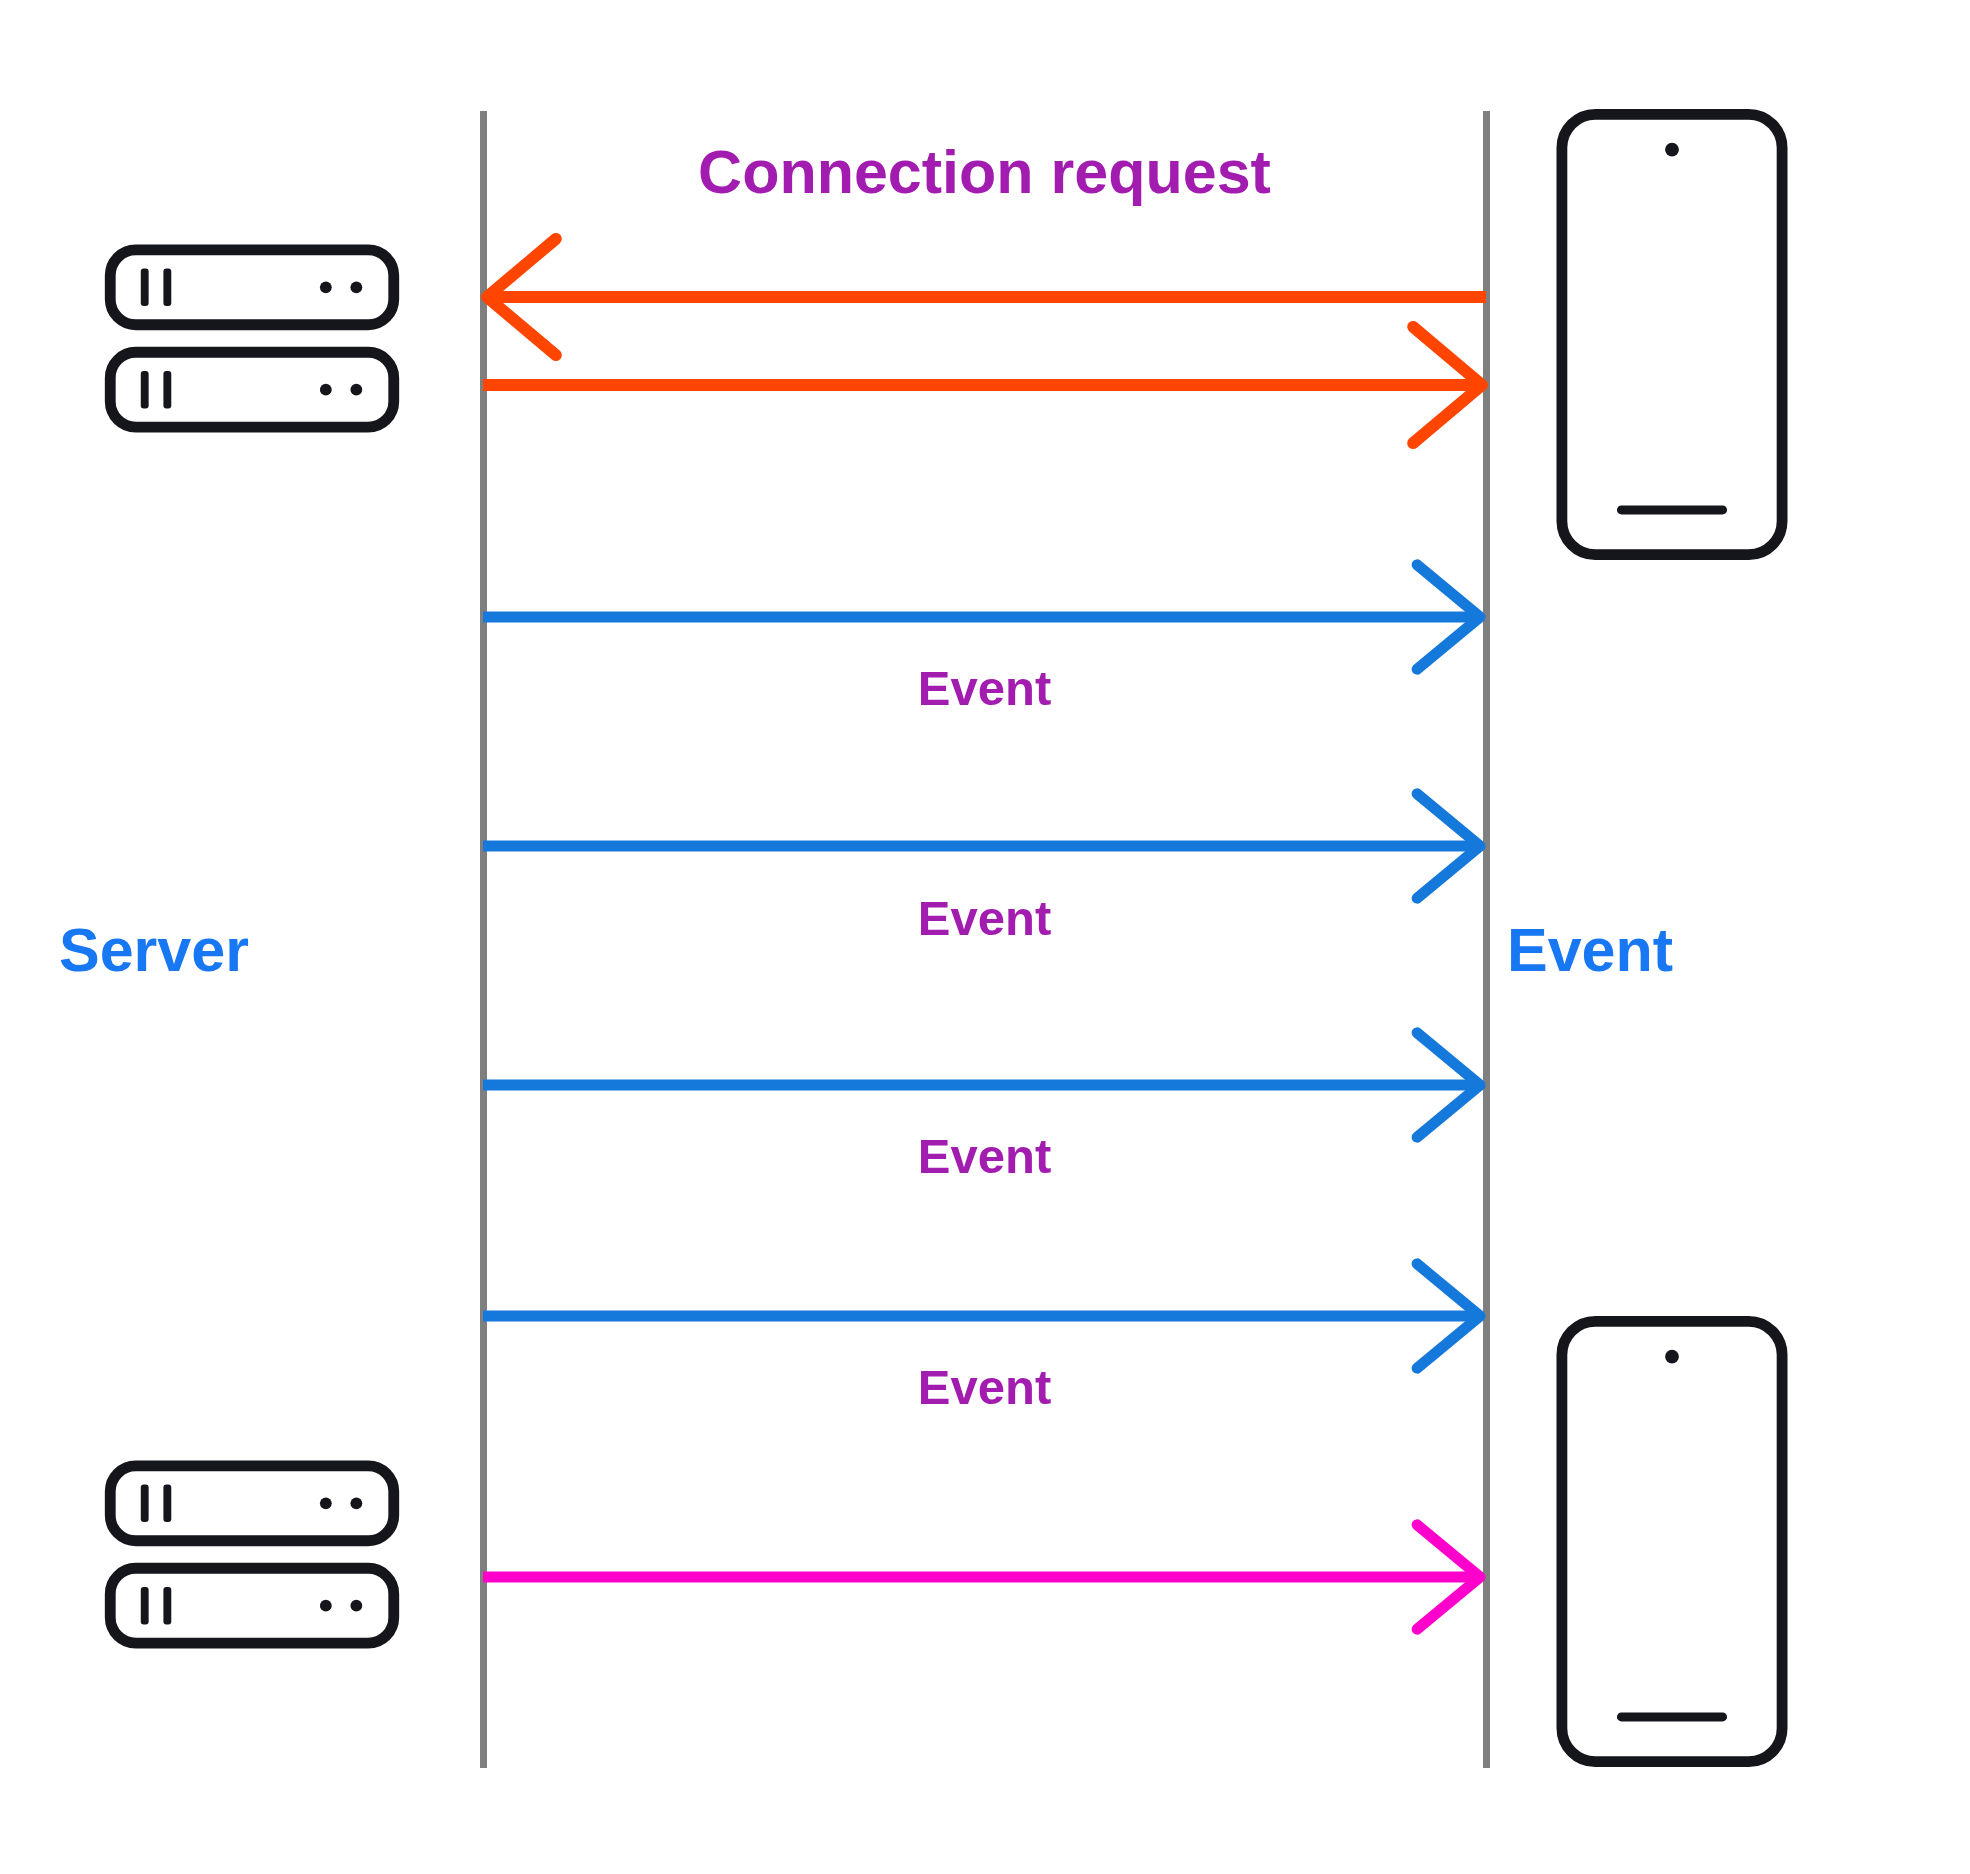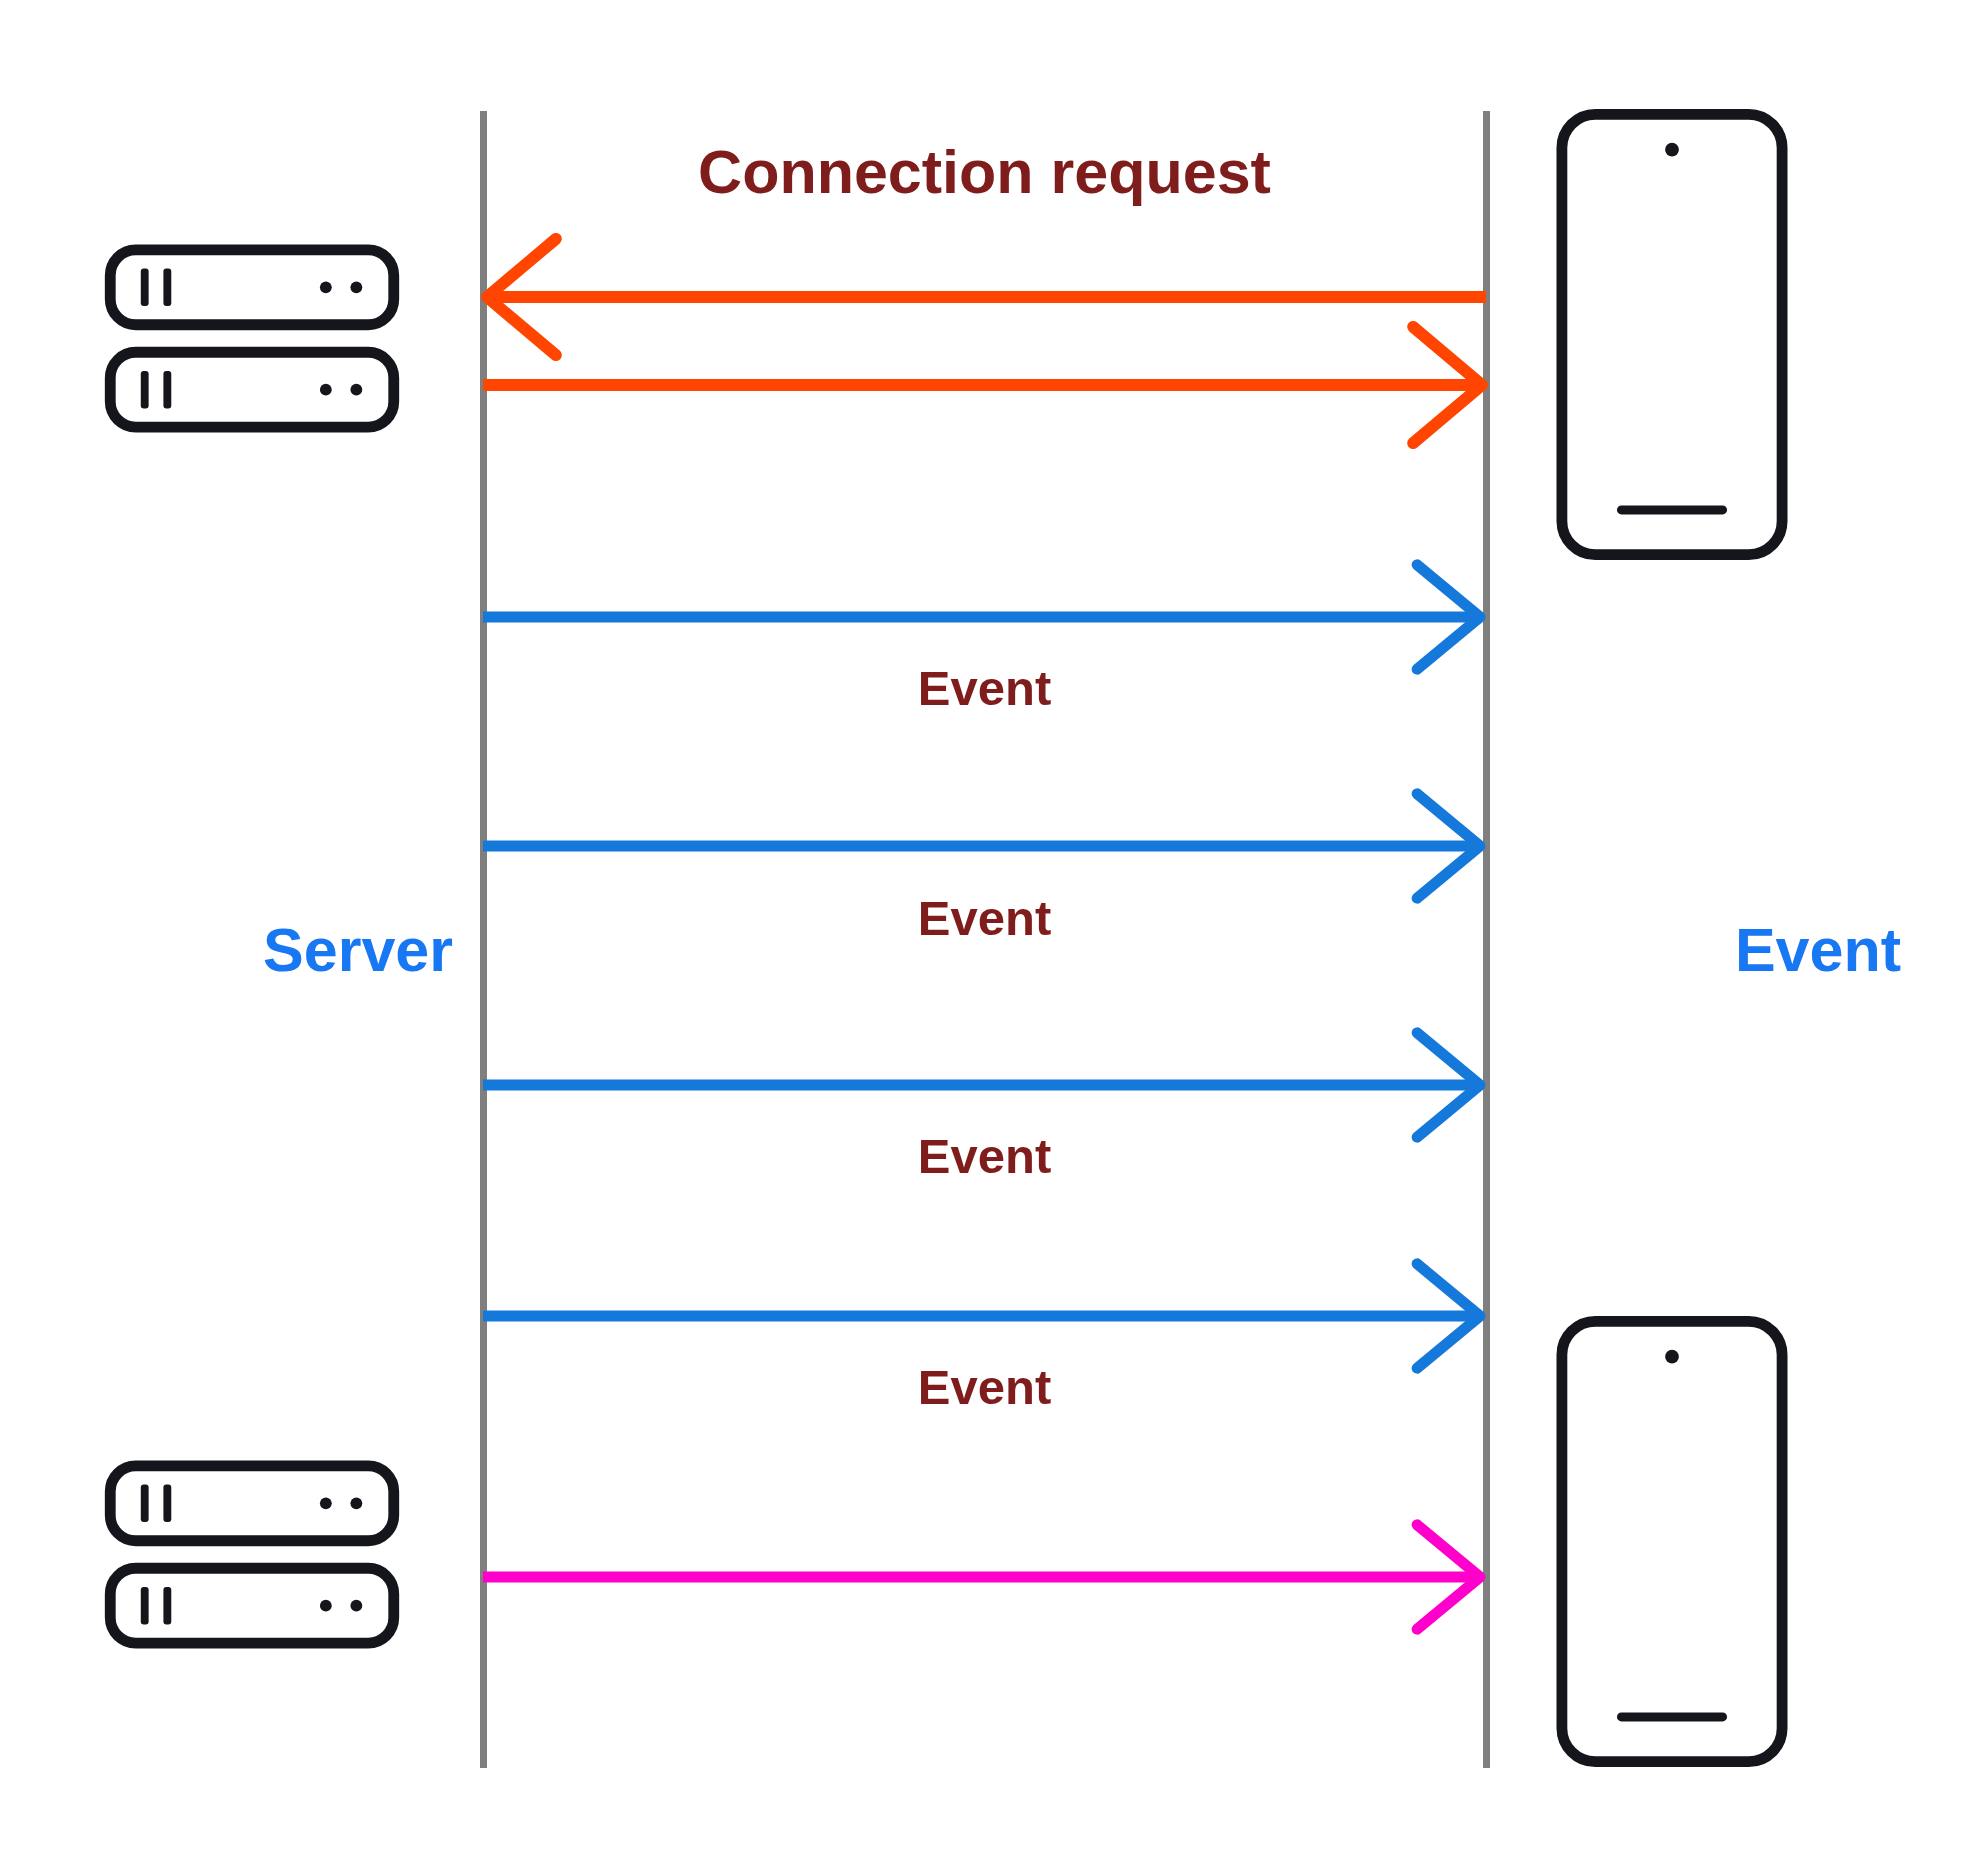--- a/index.html
+++ b/index.html
@@ -36,35 +36,35 @@
   }
   .msg-line svg { display: block; overflow: visible; }
 
   
   .msg-label {
     position: absolute;
     left: 483px;
     width: 1003px;
     text-align: center;
     font-weight: bold;
-    color: #7f1d1d;
+    color: #a21caf;
     font-family: "Liberation Sans", sans-serif;
     white-space: nowrap;
   }
   .label-big  { font-size: 61px; line-height: 69px; }
   .label-evt  { font-size: 49px; line-height: 67px; }
 
   
   .endpoint-title {
     position: absolute;
     font-weight: bold;
     font-size: 61px;
     line-height: 69px;
     color: #1877f2;
-    text-align: right;
+    text-align: left;
     font-family: "Liberation Sans", sans-serif;
     white-space: nowrap;
   }
   #title-server { left: 59px; top: 916px; width: 394px; }
   #title-client { left: 1507px; top: 916px; width: 394px; }
 
   
   .icon-wrap { position: absolute; }
   .icon-wrap svg { display: block; }
 

